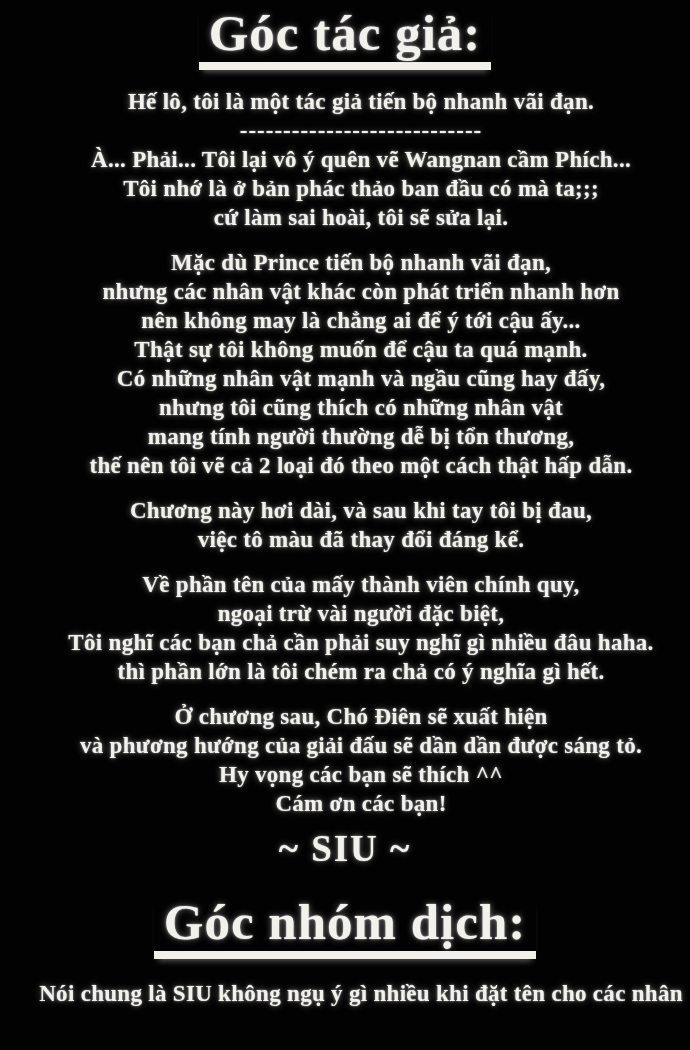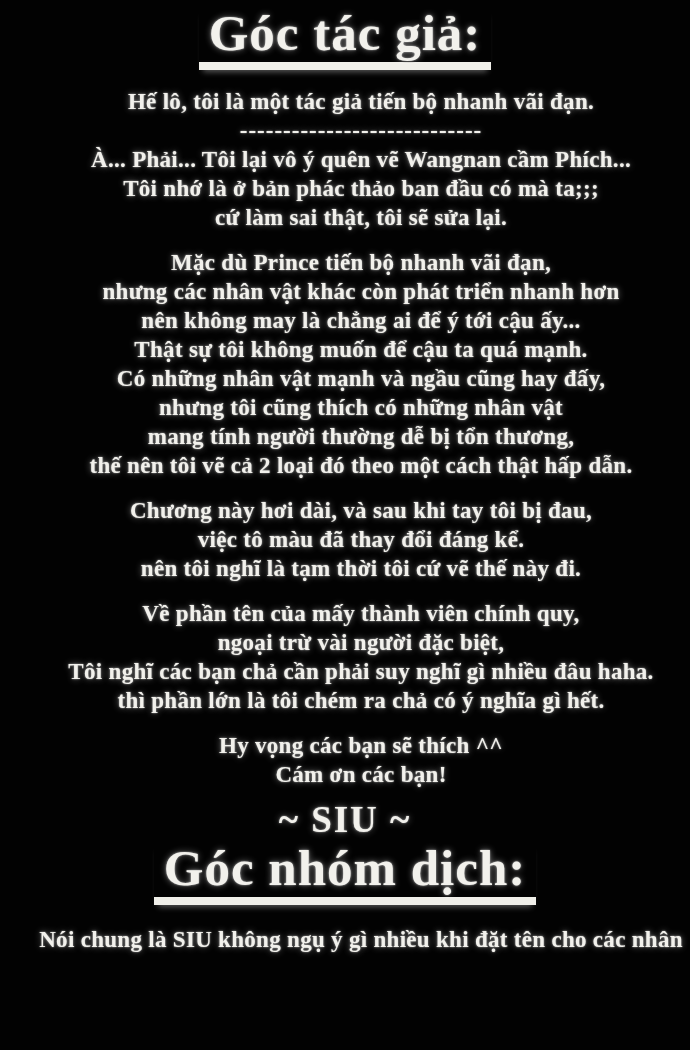--- a/index.html
+++ b/index.html
@@ -42,65 +42,66 @@
   .para .line { white-space: nowrap; margin-left: 32px; }
   .para-intro   { margin-top: 17px; }
   .para-block   { margin-top: 16px; }
   .divider-line { letter-spacing: 1px; }
   .signature {
     margin-top: 10px;
     font-size: 37px;
     line-height: 42px;
     letter-spacing: 2px;
   }
-  .translator-title { margin-top: 0; }
+  .translator-title { margin-top: 25px; }
   .translator-para  { margin-top: 20px; }
 </style>
 </head>
 <body>
 
 <div class="page">
 
   <div class="section-title glow">
     <span class="underlined">Góc tác giả:</span>
   </div>
 
   <div class="para para-intro glow">
     <div class="line">Hế lô, tôi là một tác giả tiến bộ nhanh vãi đạn.</div>
     <div class="line divider-line">----------------------------</div>
     <div class="line">À... Phải... Tôi lại vô ý quên vẽ Wangnan cầm Phích...</div>
     <div class="line">Tôi nhớ là ở bản phác thảo ban đầu có mà ta;;;</div>
-    <div class="line">cứ làm sai thật, tôi sẽ sửa lại.</div>
+    <div class="line">cứ làm sai hoài, tôi sẽ sửa lại.</div>
   </div>
 
   <div class="para para-block glow">
     <div class="line">Mặc dù Prince tiến bộ nhanh vãi đạn,</div>
     <div class="line">nhưng các nhân vật khác còn phát triển nhanh hơn</div>
     <div class="line">nên không may là chẳng ai để ý tới cậu ấy...</div>
     <div class="line">Thật sự tôi không muốn để cậu ta quá mạnh.</div>
     <div class="line">Có những nhân vật mạnh và ngầu cũng hay đấy,</div>
     <div class="line">nhưng tôi cũng thích có những nhân vật</div>
     <div class="line">mang tính người thường dễ bị tổn thương,</div>
     <div class="line">thế nên tôi vẽ cả 2 loại đó theo một cách thật hấp dẫn.</div>
   </div>
 
   <div class="para para-block glow">
     <div class="line">Chương này hơi dài, và sau khi tay tôi bị đau,</div>
     <div class="line">việc tô màu đã thay đổi đáng kể.</div>
-    <div class="line">nên tôi nghĩ là tạm thời tôi cứ vẽ thế này đi.</div>
   </div>
 
   <div class="para para-block glow">
     <div class="line">Về phần tên của mấy thành viên chính quy,</div>
     <div class="line">ngoại trừ vài người đặc biệt,</div>
     <div class="line">Tôi nghĩ các bạn chả cần phải suy nghĩ gì nhiều đâu haha.</div>
     <div class="line">thì phần lớn là tôi chém ra chả có ý nghĩa gì hết.</div>
   </div>
 
   <div class="para para-block glow">
+    <div class="line">Ở chương sau, Chó Điên sẽ xuất hiện</div>
+    <div class="line">và phương hướng của giải đấu sẽ dần dần được sáng tỏ.</div>
     <div class="line">Hy vọng các bạn sẽ thích ^^</div>
     <div class="line">Cám ơn các bạn!</div>
   </div>
 
   <div class="signature glow">~ SIU ~</div>
 
   <div class="section-title translator-title glow">
     <span class="underlined">Góc nhóm dịch:</span>
   </div>
 

